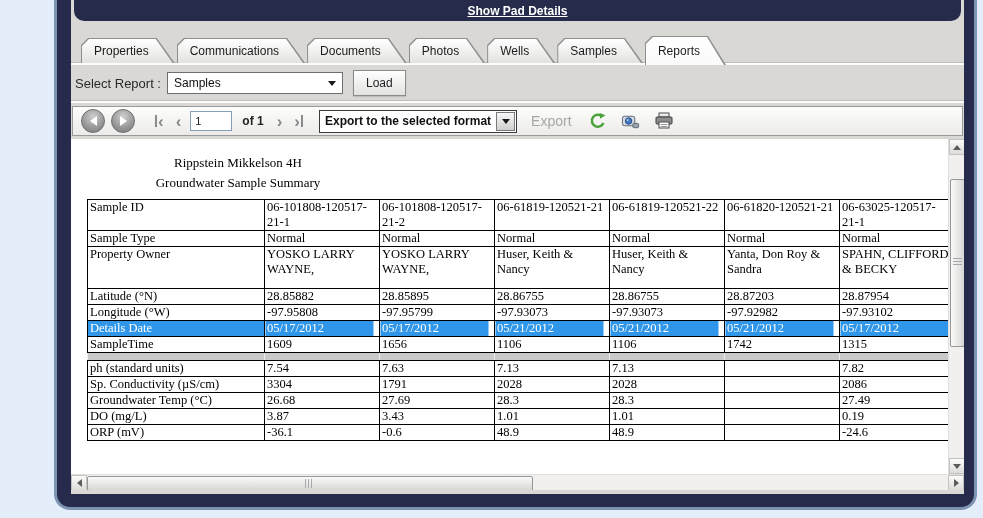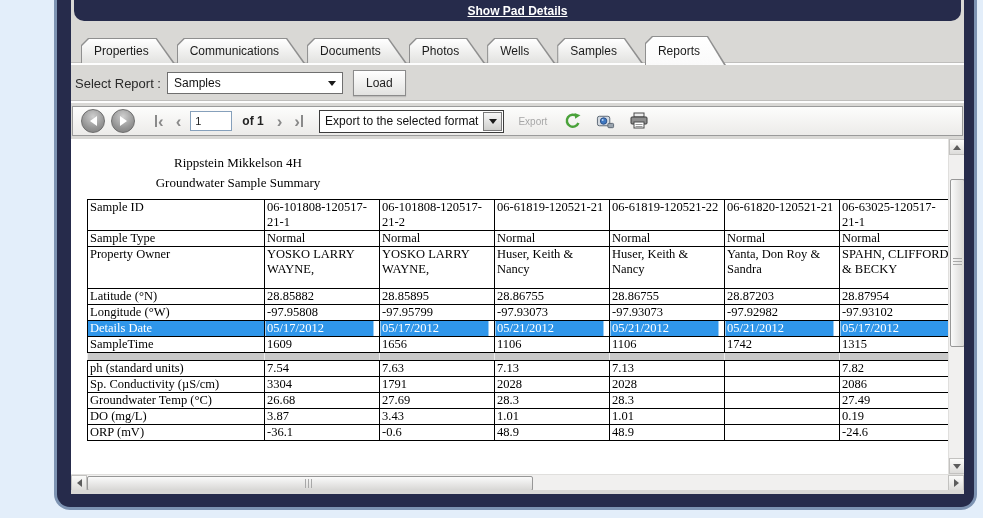--- a/index.html
+++ b/index.html
@@ -80,28 +80,28 @@
     display:flex;align-items:center;cursor:pointer;padding:0 3px;user-select:none;
   }
   .vbar{display:inline-block;width:2px;height:12px;background:#8a8a8a;margin:0 1px;}
   .page-input{
     width:36px;height:18px;border:1px solid #86a0bb;font-size:11px;padding:0 0 0 4px;
     font-family:"Liberation Sans",sans-serif;color:#222;
   }
   .of-label{font-size:12px;font-weight:600;color:#222;margin:0 4px;}
   .export-combo{
     height:21px;border:1px solid #3c3c3c;background:#fff;display:flex;align-items:center;
-    padding:0 1px 0 5px;font-size:12px;font-weight:400;color:#111;cursor:pointer;margin-left:6px;
+    padding:0 1px 0 5px;font-size:12px;font-weight:700;color:#111;cursor:pointer;margin-left:6px;
   }
   .dd-btn{
     width:17px;height:17px;margin-left:5px;border:1px solid #7a7a7a;
     background:linear-gradient(#f7f7f7,#cfcfcd);
     display:flex;align-items:center;justify-content:center;cursor:pointer;
   }
-  .export-link{font-size:10px;color:#a7a7a7;margin:0 6px 0 8px;cursor:default;}
+  .export-link{font-size:14px;color:#a7a7a7;margin:0 6px 0 8px;cursor:default;}
   .tool-ico{display:flex;align-items:center;justify-content:center;cursor:pointer;padding:0 4px;}
   
   .tri{width:0;height:0;display:inline-block;}
   .tri.left-w{border-top:5px solid transparent;border-bottom:5px solid transparent;border-right:7px solid #fff;}
   .tri.right-w{border-top:5px solid transparent;border-bottom:5px solid transparent;border-left:7px solid #fff;}
   .tri.down-b{border-left:4px solid transparent;border-right:4px solid transparent;border-top:5px solid #1a1a1a;}
   .tri.up-g{border-left:4px solid transparent;border-right:4px solid transparent;border-bottom:5px solid #5c5c5c;}
   .tri.down-g{border-left:4px solid transparent;border-right:4px solid transparent;border-top:5px solid #5c5c5c;}
   .tri.left-g{border-top:4px solid transparent;border-bottom:4px solid transparent;border-right:5px solid #5c5c5c;}
   .tri.right-g{border-top:4px solid transparent;border-bottom:4px solid transparent;border-left:5px solid #5c5c5c;}

